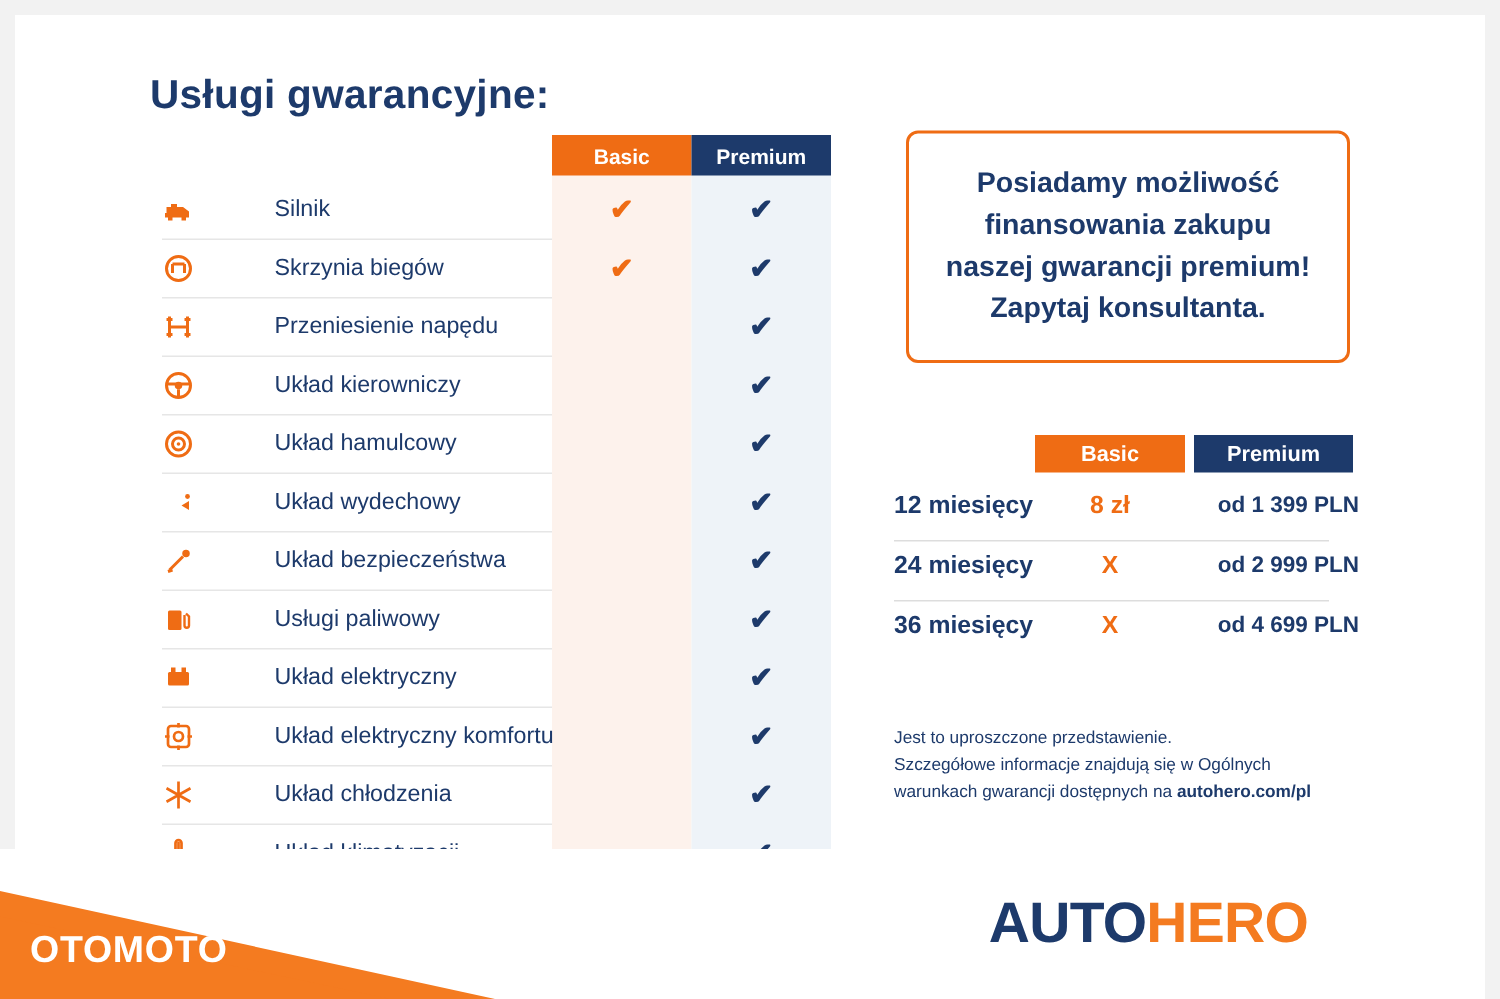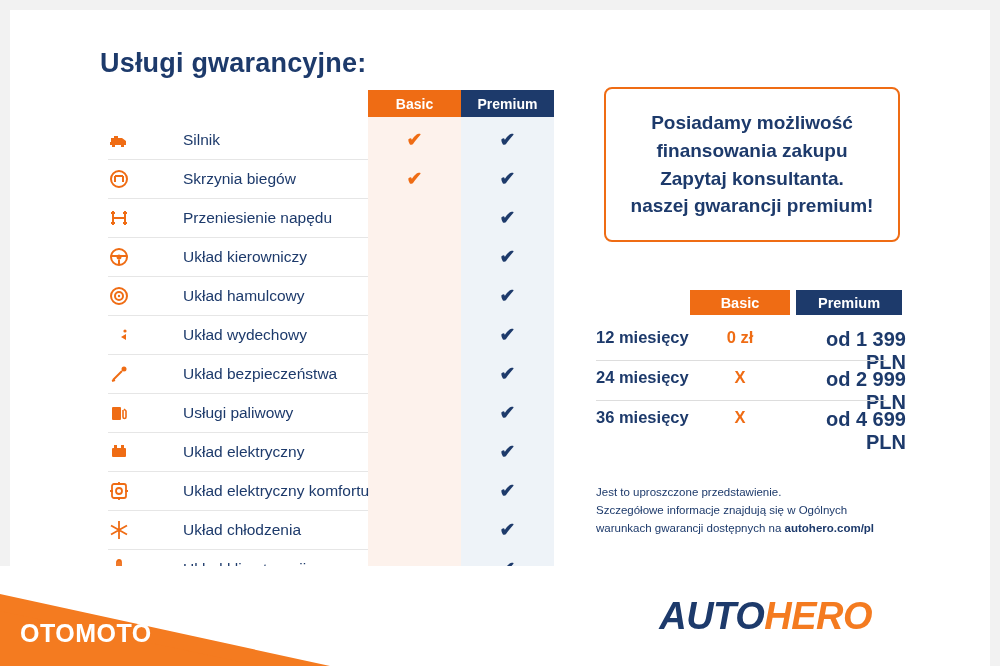--- a/index.html
+++ b/index.html
@@ -233,21 +233,21 @@
     font-size: 16.5px;
     font-weight: bold;
     color: #ef6c14;
   }
   .price-premium {
     position: absolute;
     left: 200px;
     top: 8px;
     width: 110px;
     text-align: right;
-    font-size: 20px;
+    font-size: 15px;
     font-weight: bold;
     color: #1d3a6b;
   }
   .price-sep {
     position: absolute;
     left: 0;
     width: 290px;
     height: 1px;
     background: #dddddd;
   }
@@ -301,21 +301,20 @@
     color: #ffffff;
     letter-spacing: 0.5px;
   }
   .autohero {
     position: absolute;
     right: 84px;
     bottom: 28px;
     font-size: 38px;
     font-weight: bold;
     letter-spacing: -0.5px;
-    font-style: italic;
   }
   .autohero .a { color: #1d3a6b; }
   .autohero .b { color: #f47b20; }
 </style>
 </head>
 <body>
 
 <div id="page">
 
   <div class="frame-top"></div>
@@ -487,31 +486,31 @@
       </span>
       <span class="row-label">Układ klimatyzacji</span>
       <span class="cell-basic"></span>
       <span class="cell-premium">✔</span>
     </div>
   </div>
 
   <div class="promo">
     <div>Posiadamy możliwość</div>
     <div>finansowania zakupu</div>
+    <div>naszej gwarancji premium!</div>
     <div>Zapytaj konsultanta.</div>
-    <div>naszej gwarancji premium!</div>
   </div>
 
   <div class="price-table">
     <div class="price-hdr-basic">Basic</div>
     <div class="price-hdr-premium">Premium</div>
 
     <div class="price-row" style="top:30px">
       <span class="price-period">12 miesięcy</span>
-      <span class="price-basic">0 zł</span>
+      <span class="price-basic">8 zł</span>
       <span class="price-premium">od 1 399 PLN</span>
     </div>
     <div class="price-sep" style="top:70px"></div>
 
     <div class="price-row" style="top:70px">
       <span class="price-period">24 miesięcy</span>
       <span class="price-basic">X</span>
       <span class="price-premium">od 2 999 PLN</span>
     </div>
     <div class="price-sep" style="top:110px"></div>

